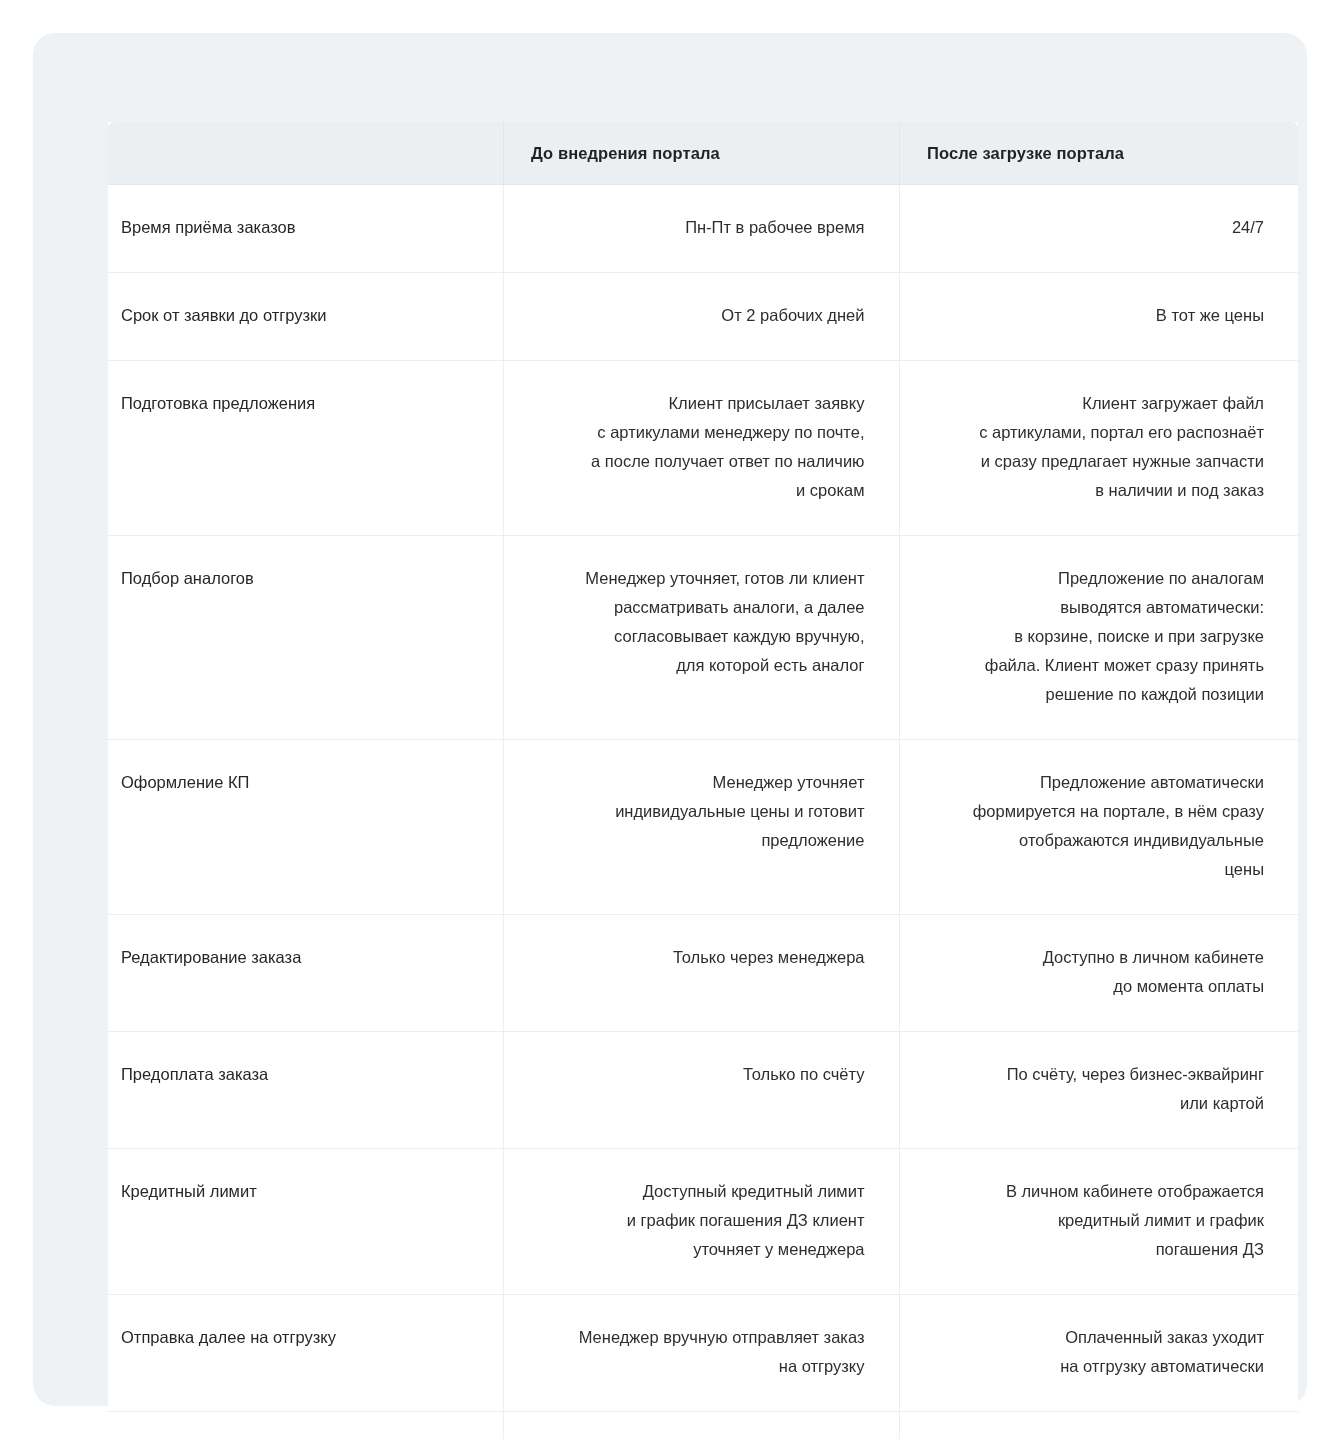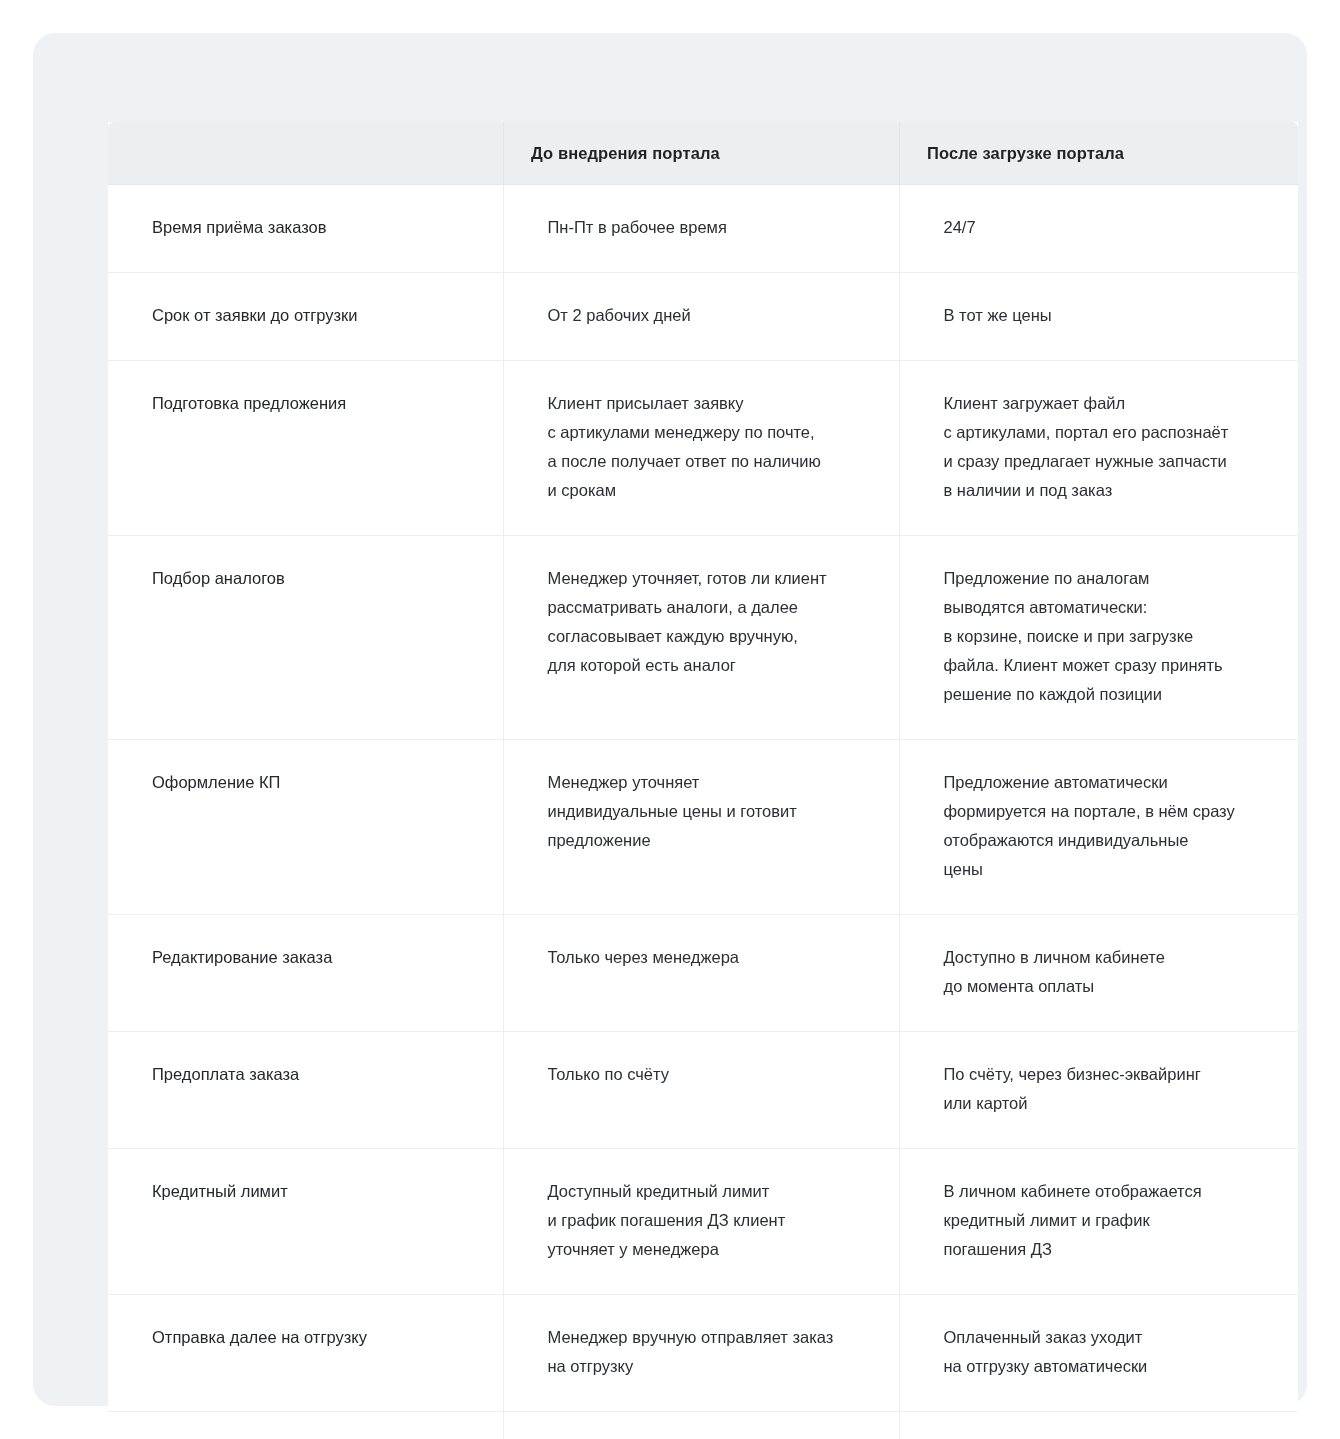--- a/index.html
+++ b/index.html
@@ -65,33 +65,34 @@
   thead th.th-param { border-top-left-radius: 6px; }
   thead th.th-after { border-top-right-radius: 6px; }
 
   thead th.th-before,
   thead th.th-after {
     box-shadow: inset 1px 0 0 #e2e6ea;
   }
 
   tbody td {
     vertical-align: top;
-    padding: 28px 34px 30px 44px;
+    padding: 28px 34px 30px 13px;
     font-size: 16.5px;
     line-height: 29px;
     color: #2b2f33;
     border-top: 1px solid #eceef0;
     background: #ffffff;
   }
   tbody tr:first-child td {
     border-top: 1px solid #e4e8eb;
   }
   tbody td.cell-before,
   tbody td.cell-after {
     border-left: 1px solid #eceef0;
+    text-align: right;
   }
   tbody td.cell-param {
     color: #24282c;
   }
   .lines > span {
     display: block;
     white-space: pre;
   }
 </style>
 </head>

